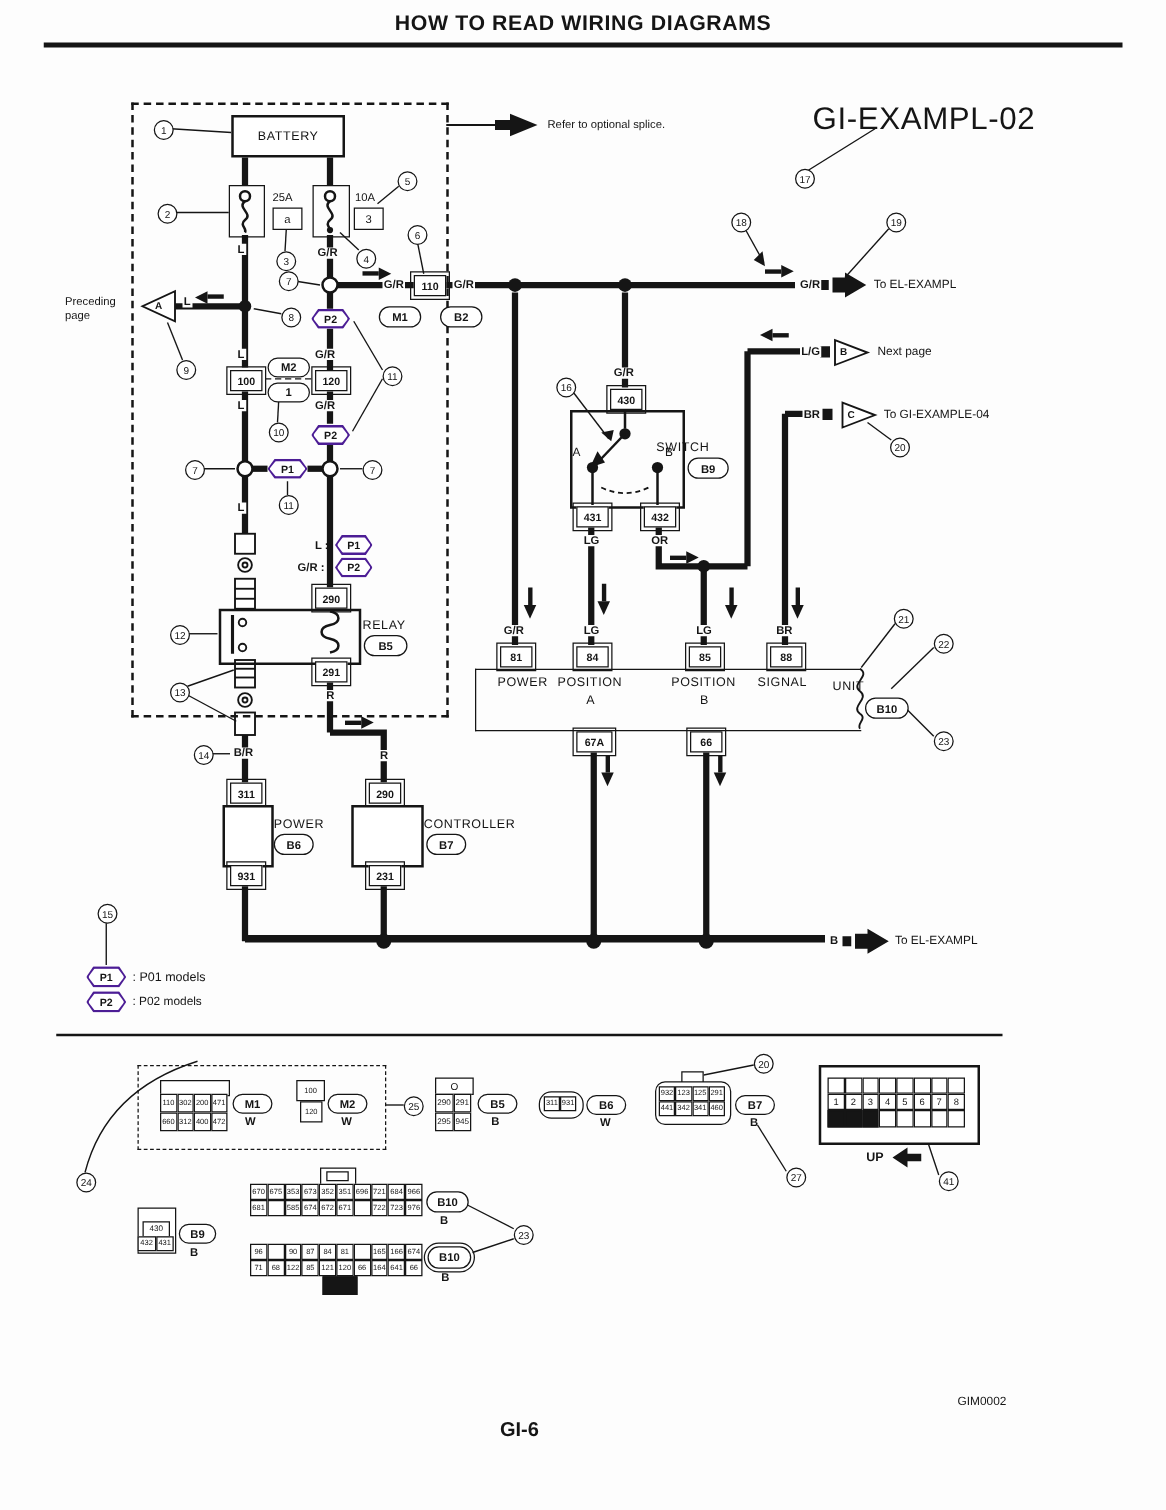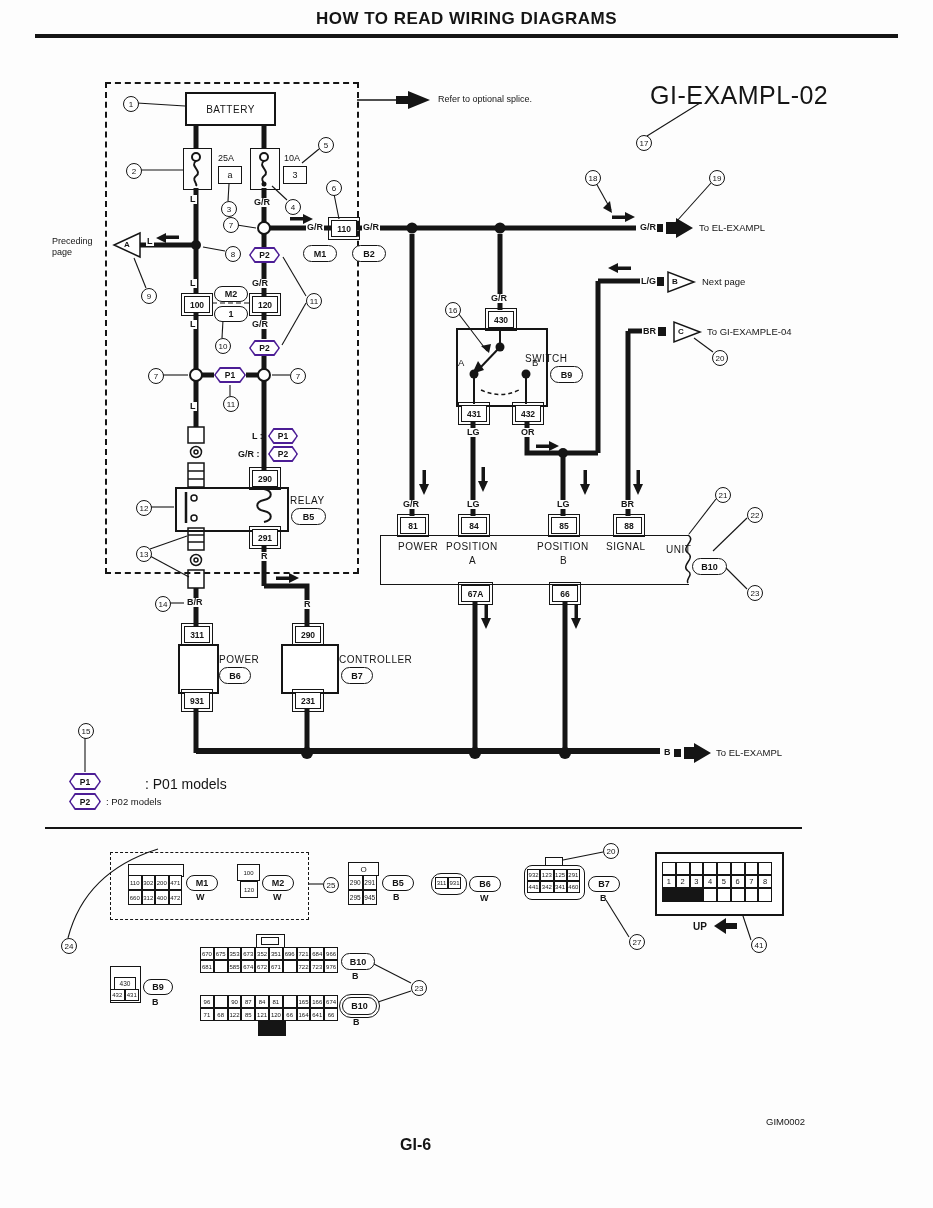--- a/index.html
+++ b/index.html
@@ -326,21 +326,21 @@
   <div class="oval" style="left:692px;top:558px;width:33px;height:15px;">B10</div>
   <div class="cbox" style="left:461px;top:585px;width:27px;height:15px;">67A</div>
   <div class="cbox" style="left:552px;top:585px;width:24px;height:15px;">66</div>
 
   <div class="wl" style="left:663px;top:748px;">B</div>
   <div class="t" style="left:716px;top:748px;font-size:9.5px;">To EL-EXAMPL</div>
 
   <div class="hexw" style="left:69px;top:773px;width:32px;height:17px;">
       <span>P1</span>
     </div>
-  <div class="t" style="left:106px;top:777px;font-size:14px;margin-left:39px;">: P01 models</div>
+  <div class="t" style="left:106px;top:777px;font-size:10px;">: P01 models</div>
   <div class="hexw" style="left:69px;top:793px;width:32px;height:17px;">
       <span>P2</span>
     </div>
   <div class="t" style="left:106px;top:797px;font-size:9.5px;">: P02 models</div>
 
   <div class="abs" style="left:45px;top:827px;width:757px;height:2px;background:#151515;"></div>
   <div class="dashbox" style="left:110px;top:852px;width:197px;height:66px;border-width:1.5px;"></div>
 
   <div class="box" style="left:128px;top:864px;width:54px;height:11px;"></div>
   <div class="grow" style="left:128px;top:875px;width:54px;height:15px;font-size:6px;">

